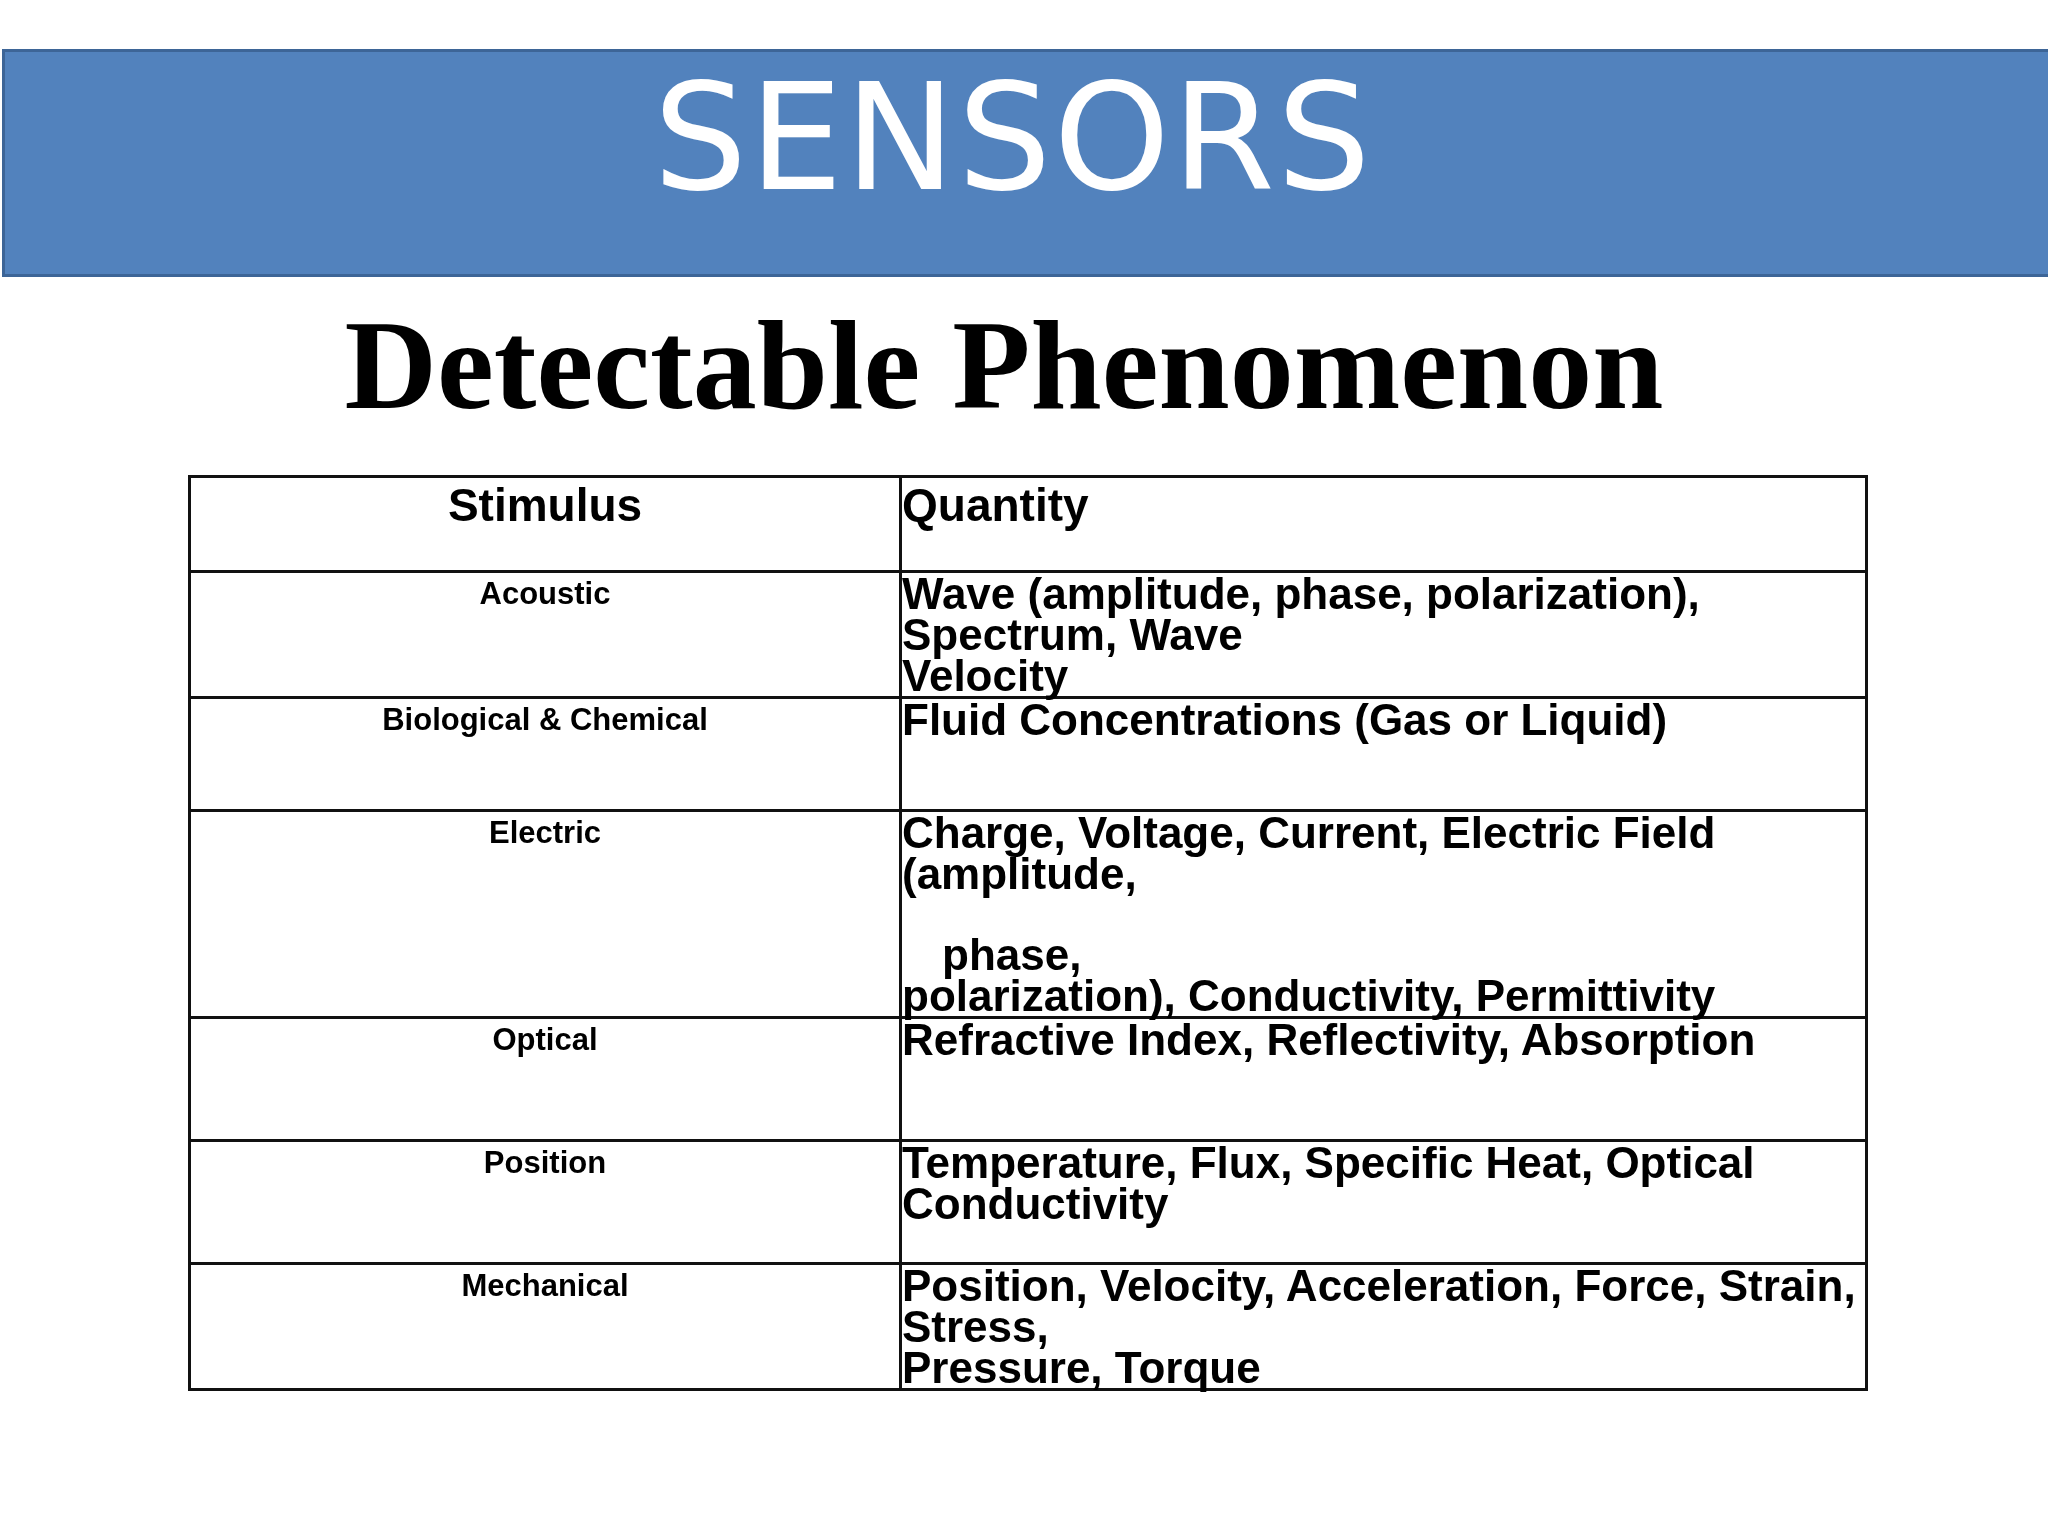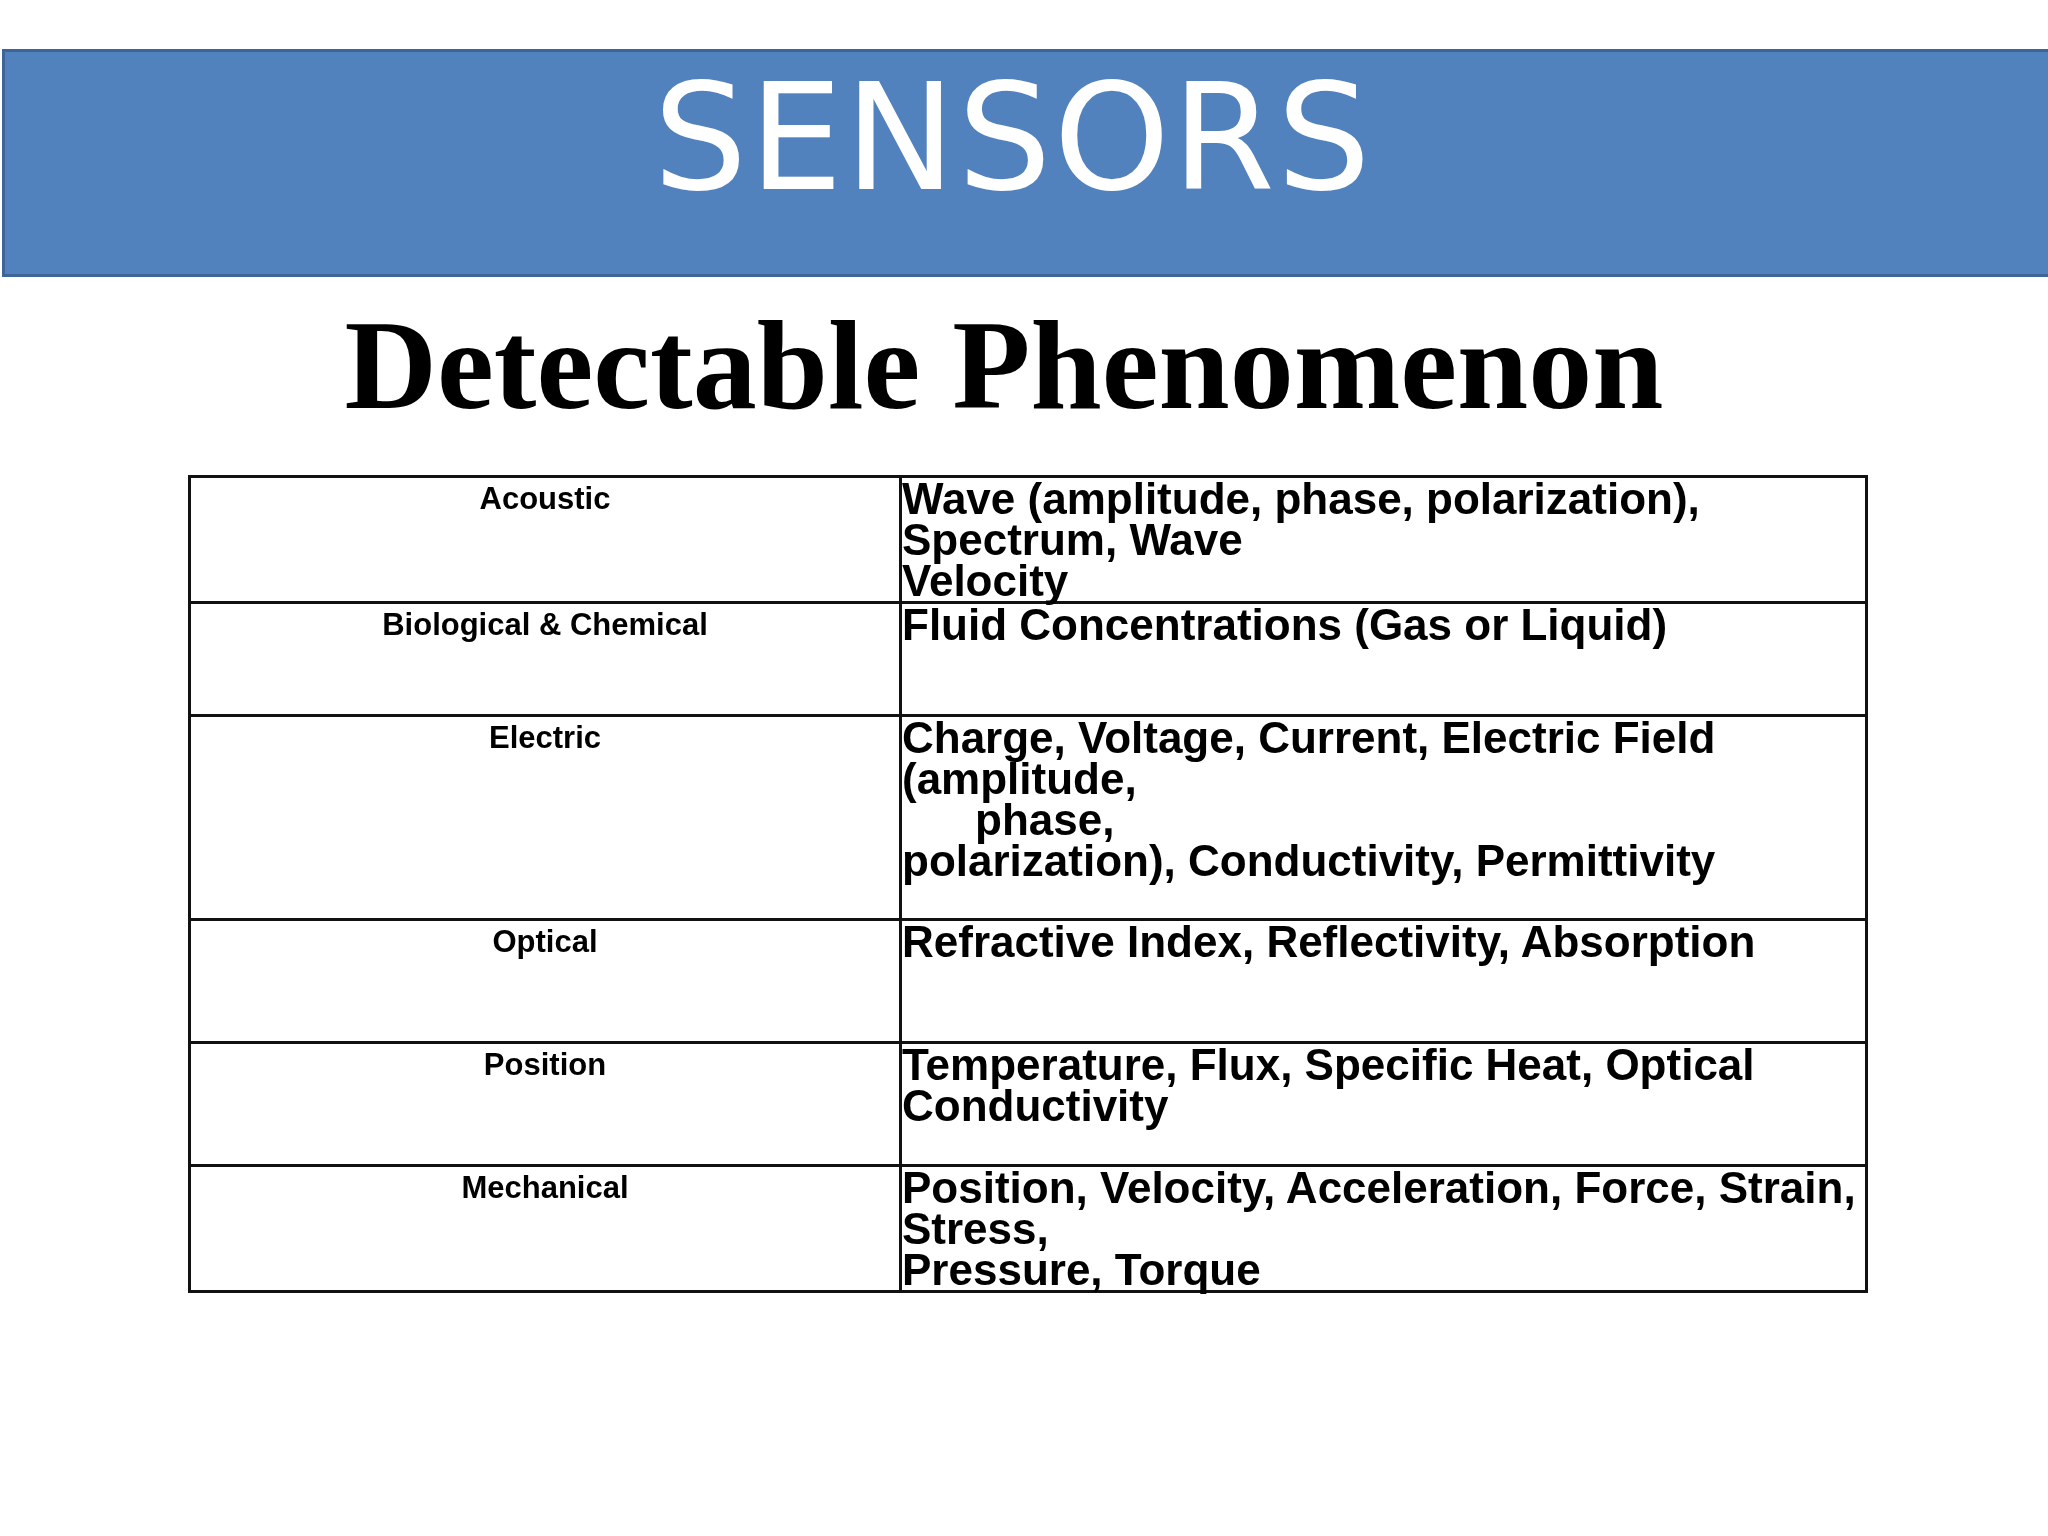--- a/index.html
+++ b/index.html
@@ -28,36 +28,40 @@
   table.phen td, table.phen th {
     border: 3px solid #111111; vertical-align: top; padding: 0;
     font-family: "Liberation Sans", sans-serif; font-weight: bold; color: #000;
   }
   col.c1 { width: 711px; }
   col.c2 { width: 966px; }
   th.h-stim { text-align: center; font-size: 46px; height: 95px; padding-top: 14px; box-sizing: border-box; }
   th.h-qty  { text-align: left; font-size: 46px; padding: 14px 0 0 20px; }
   td.stim { text-align: center; font-size: 31px; line-height: 41px; padding-top: 11px; }
   td.qty  { text-align: left; font-size: 44px; line-height: 41px; padding: 11px 20px 0 20px; }
-  .indent { padding-left: 73px; display: block; }
+  .indent { padding-left: 40px; display: block; margin-top: 40px; }
   .ln { display: block; }
 </style>
 </head>
 <body>
 
 <div class="banner"></div>
 <div class="banner-title">SENSORS</div>
 <div class="subtitle">Detectable Phenomenon</div>
 
 <table class="phen">
   <colgroup>
       <col class="c1">
       <col class="c2">
     </colgroup>
   <tbody>
+      <tr>
+    <th class="h-stim">Stimulus</th>
+    <th class="h-qty">Quantity</th>
+  </tr>
   <tr style="height:103px">
     <td class="stim">Acoustic</td>
     <td class="qty">
       <span class="ln">Wave (amplitude, phase, polarization), Spectrum, Wave</span>
       <span class="ln">Velocity</span>
     </td>
   </tr>
   <tr style="height:113px">
     <td class="stim">Biological &amp; Chemical</td>
     <td class="qty">

